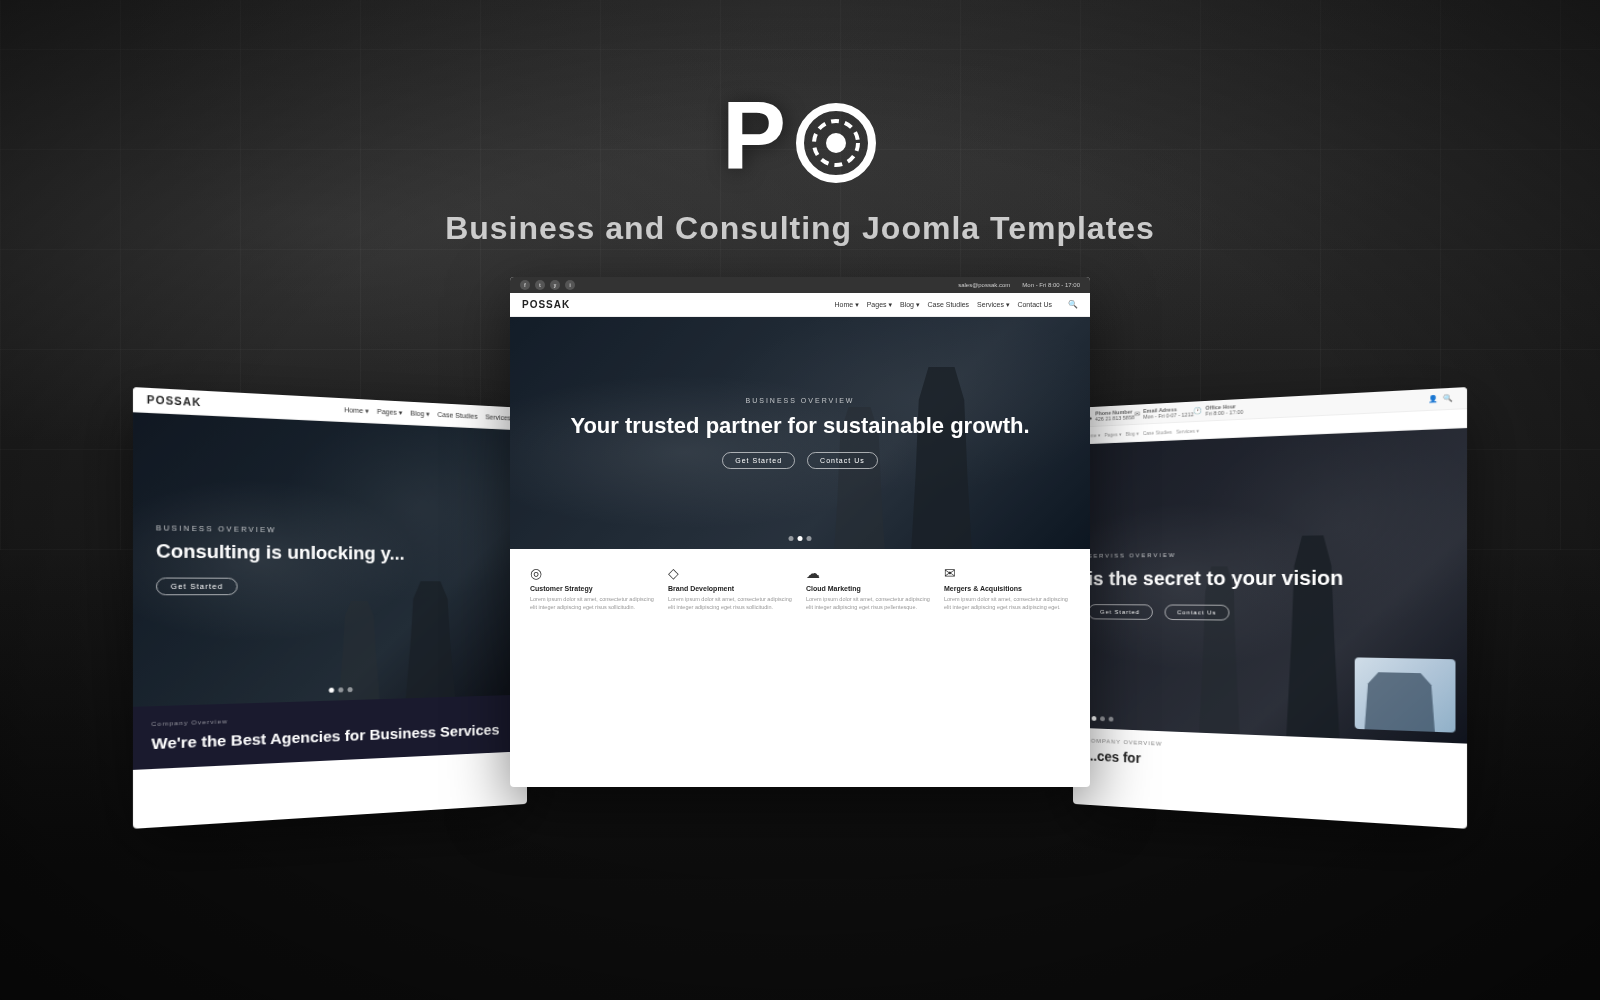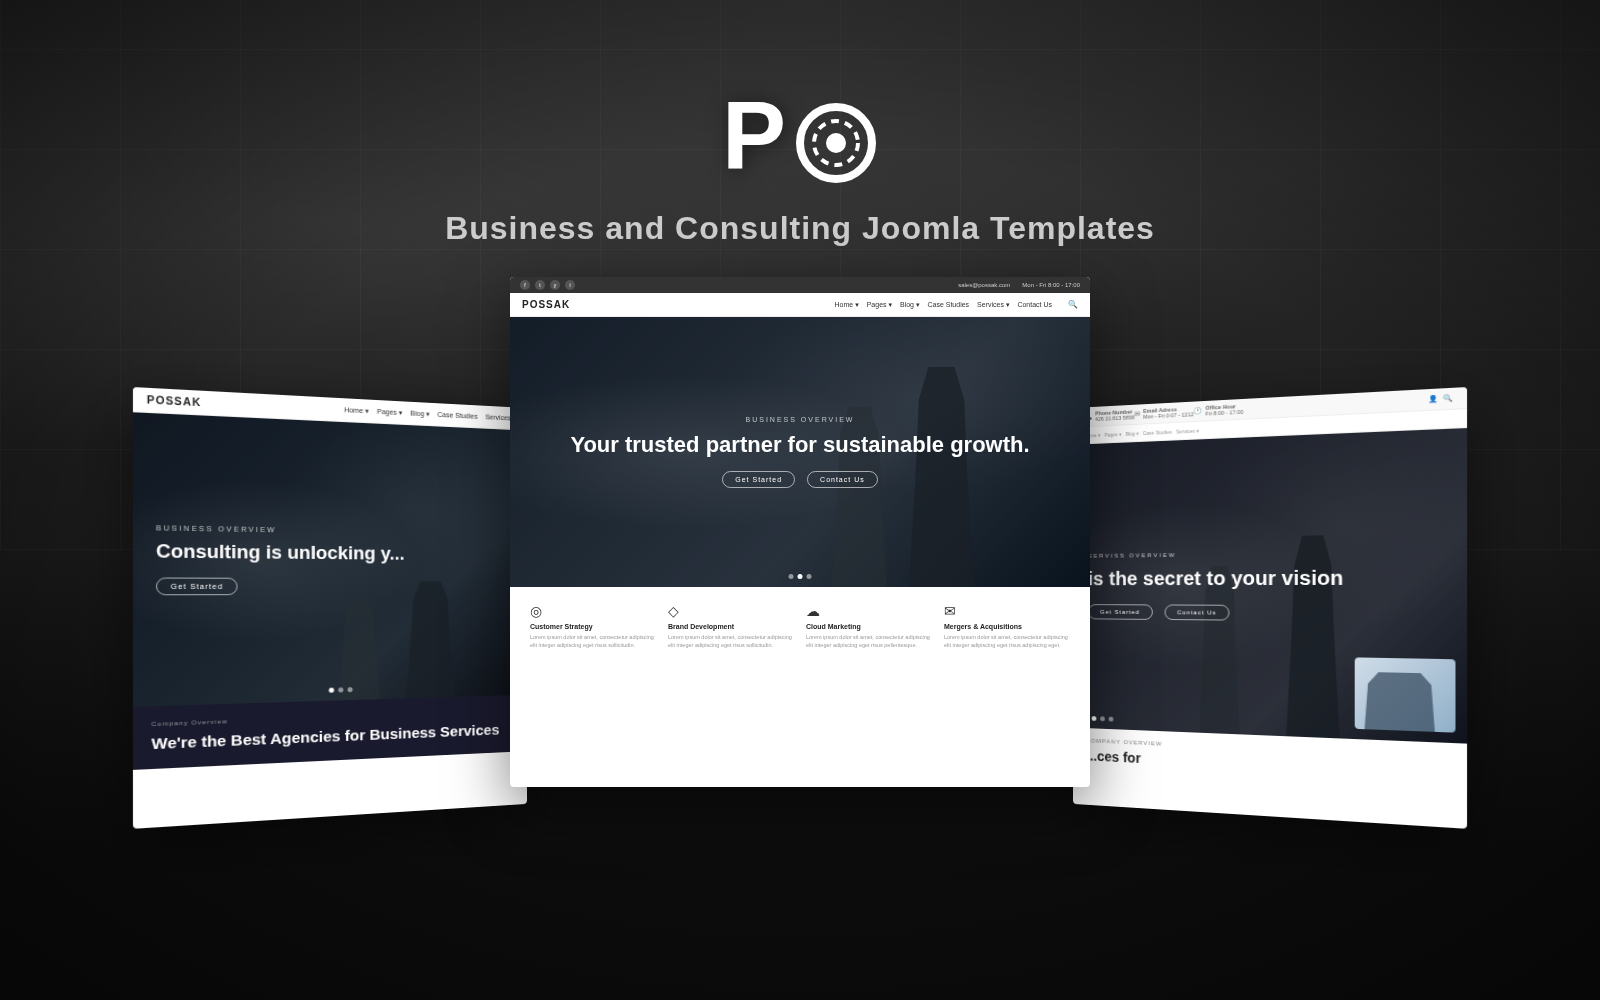--- a/index.html
+++ b/index.html
@@ -573,21 +573,21 @@
           <span class="card-nav-link">Home ▾</span>
           <span class="card-nav-link">Pages ▾</span>
           <span class="card-nav-link">Blog ▾</span>
           <span class="card-nav-link">Case Studies</span>
           <span class="card-nav-link">Services ▾</span>
           <span class="card-nav-link">Contact Us</span>
           <span style="font-size:8px;margin-left:8px;">🔍</span>
         </div>
       </div>
 
-      <div class="card-hero" style="height: 270px;">
+      <div class="card-hero" style="height: 232px;">
         <div class="photo-sim photo-center" style="height:270px;">
           <div class="person-figure-2" style="height:180px;width:55px;right:35%;"></div>
           <div class="person-figure" style="height:220px;width:65px;"></div>
         </div>
         <div class="card-hero-overlay" style="align-items:center;">
           <div class="card-hero-label">BUSINESS OVERVIEW</div>
           <div class="card-hero-title" style="font-size:22px;text-align:center;">Your trusted partner for sustainable growth.</div>
           <div class="card-btns">
             <button class="card-hero-btn">Get Started</button>
             <button class="card-hero-btn outline">Contact Us</button>

